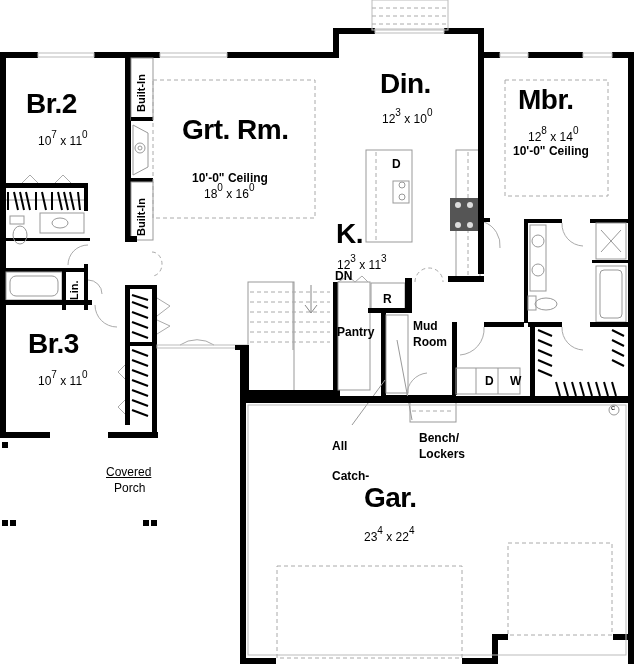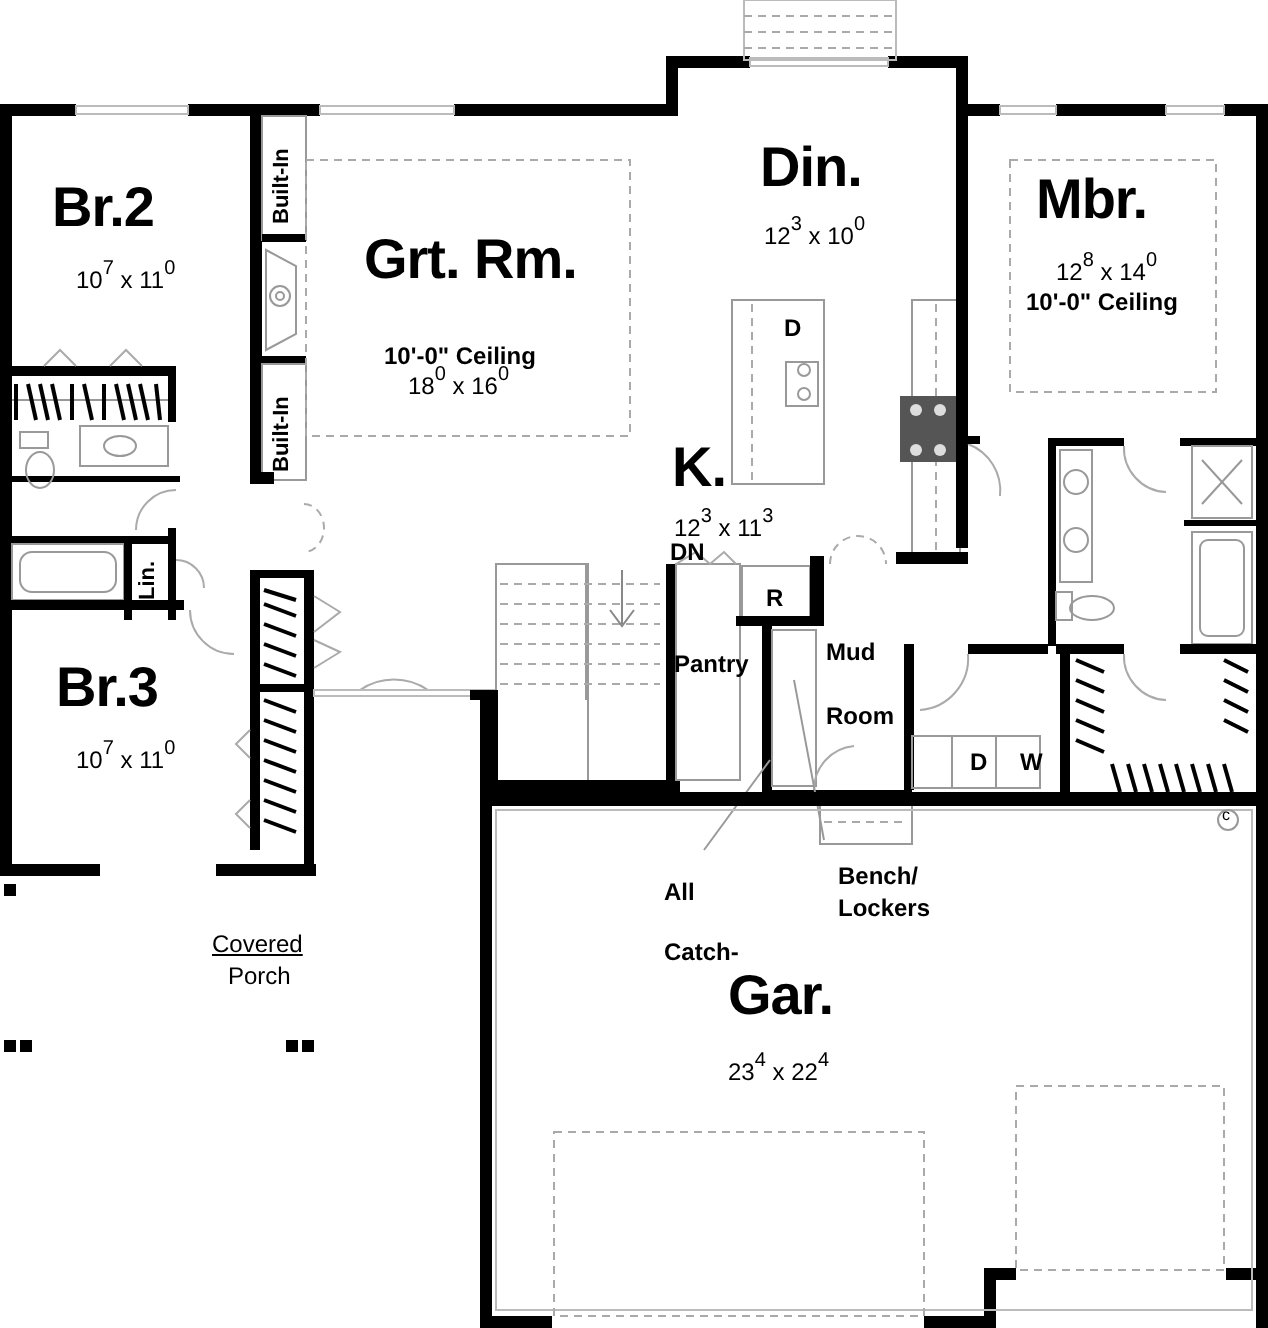--- a/index.html
+++ b/index.html
@@ -273,21 +273,21 @@
 <div class="lbl big" style="left:364px;top:484px;">Gar.</div>
 <div class="lbl dim" style="left:364px;top:528px;"><span>23</span><sup>4</sup> x <span>22</span><sup>4</sup></div>
 
 <div class="lbl vert" style="left:136px;top:112px;">Built-In</div>
 <div class="lbl vert" style="left:136px;top:236px;">Built-In</div>
 <div class="lbl small" style="left:392px;top:158px;">D</div>
 <div class="lbl small" style="left:303px;top:270px;padding-left:32px;">DN</div>
 <div class="lbl small" style="left:383px;top:293px;">R</div>
 <div class="lbl small" style="left:337px;top:326px;">Pantry</div>
 <div class="lbl small" style="left:413px;top:320px;">Mud</div>
-<div class="lbl small" style="left:413px;top:352px;">Room</div>
+<div class="lbl small" style="left:413px;top:336px;">Room</div>
 <div class="lbl small" style="left:485px;top:375px;">D</div>
 <div class="lbl small" style="left:510px;top:375px;">W</div>
 <div class="lbl vert" style="left:69px;top:300px;">Lin.</div>
 <div class="lbl small" style="left:332px;top:424px;margin-top:46px;">Catch-</div>
 <div class="lbl small" style="left:332px;top:440px;">All</div>
 <div class="lbl small" style="left:419px;top:432px;">Bench/</div>
 <div class="lbl small" style="left:419px;top:448px;text-align:center;">Lockers</div>
 <div class="lbl small" style="left:106px;top:466px;font-weight:normal;text-decoration:underline;">Covered</div>
 <div class="lbl small" style="left:114px;top:482px;font-weight:normal;">Porch</div>
 <div class="lbl" style="left:611px;top:404px;font-size:8px;">c</div>

